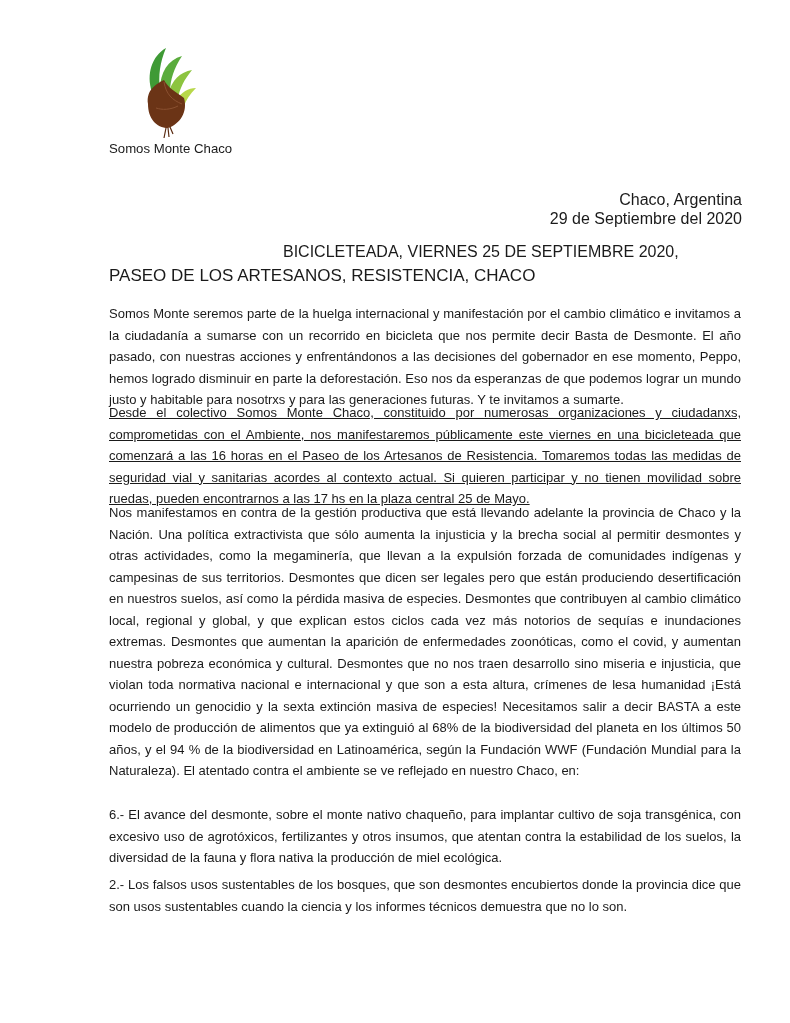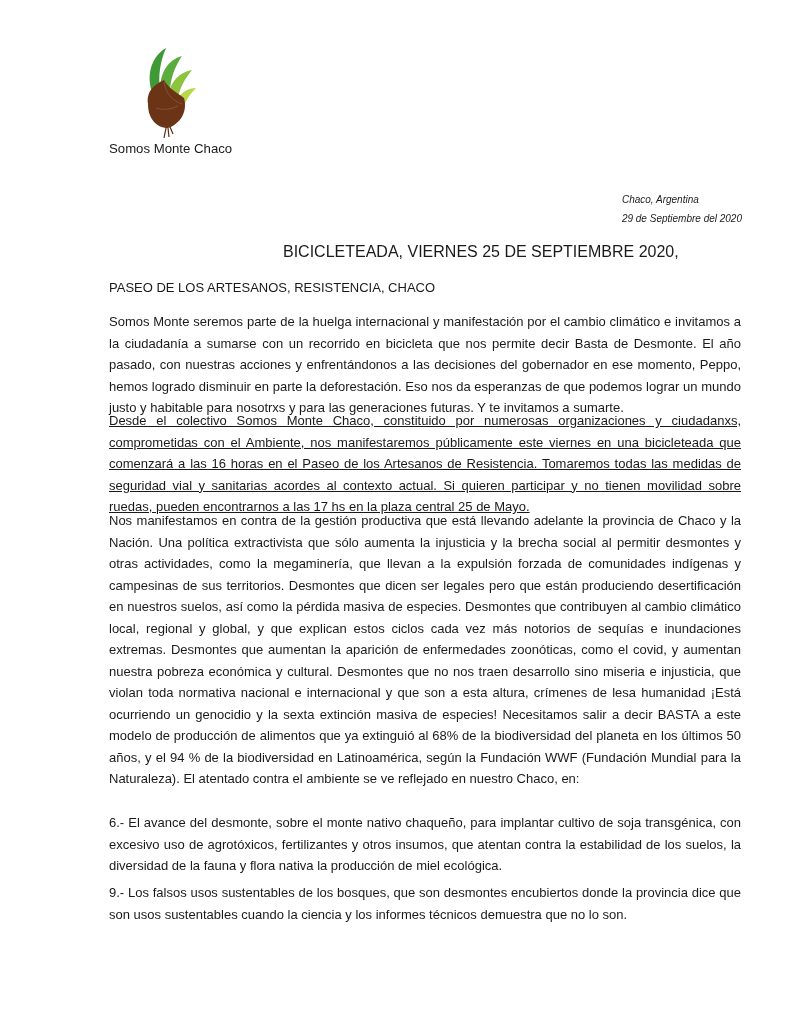--- a/index.html
+++ b/index.html
@@ -2,26 +2,26 @@
 <html><head>
   <meta charset="utf-8">
   <style>
     html, body { margin: 0; padding: 0; background: #ffffff; }
     body {
       width: 790px; height: 1023px; position: relative; overflow: hidden;
       font-family: "Liberation Sans", sans-serif; color: #1a1a1a;
     }
     .logo { position: absolute; left: 138px; top: 44px; width: 60px; height: 95px; }
     .org-name { position: absolute; left: 109px; top: 141px; font-size: 13.2px; letter-spacing: 0; }
-    .place-date { position: absolute; right: 48px; top: 190px; font-size: 10px; line-height: 19px; font-style: italic; }
+    .place-date { position: absolute; right: 48px; top: 190px; text-align: right; font-size: 16px; line-height: 19px; }
     .title { position: absolute; left: 283px; top: 243px; font-size: 16px; }
-    .subtitle { position: absolute; left: 109px; top: 280px; font-size: 13px; }
+    .subtitle { position: absolute; left: 109px; top: 266px; font-size: 17px; }
     .body-text {
       position: absolute; left: 109px; width: 632px;
-      font-size: 13px; line-height: 21.5px; text-align: justify; margin-top: 8px;
+      font-size: 13px; line-height: 21.5px; text-align: justify;
     }
     .p1 { top: 303px; }
     .p2 { top: 402px; text-decoration: underline; }
     .p3 { top: 502px; }
     .p4 { top: 804px; }
     .p5 { top: 874px; }
   </style>
 </head>
 <body>
 
@@ -44,13 +44,13 @@
   <div>29 de Septiembre del 2020</div>
 </div>
 
 <div class="title">BICICLETEADA, VIERNES 25 DE SEPTIEMBRE 2020,</div>
 <div class="subtitle">PASEO DE LOS ARTESANOS, RESISTENCIA, CHACO</div>
 
 <div class="body-text p1">Somos Monte seremos parte de la huelga internacional y manifestación por el cambio climático e invitamos a la ciudadanía a sumarse con un recorrido en bicicleta que nos permite decir Basta de Desmonte. El año pasado, con nuestras acciones y enfrentándonos a las decisiones del gobernador en ese momento, Peppo, hemos logrado disminuir en parte la deforestación. Eso nos da esperanzas de que podemos lograr un mundo justo y habitable para nosotrxs y para las generaciones futuras. Y te invitamos a sumarte.</div>
 <div class="body-text p2">Desde el colectivo Somos Monte Chaco, constituido por numerosas organizaciones y ciudadanxs, comprometidas con el Ambiente, nos manifestaremos públicamente este viernes en una bicicleteada que comenzará a las 16 horas en el Paseo de los Artesanos de Resistencia. Tomaremos todas las medidas de seguridad vial y sanitarias acordes al contexto actual. Si quieren participar y no tienen movilidad sobre ruedas, pueden encontrarnos a las 17 hs en la plaza central 25 de Mayo.</div>
 <div class="body-text p3">Nos manifestamos en contra de la gestión productiva que está llevando adelante la provincia de Chaco y la Nación. Una política extractivista que sólo aumenta la injusticia y la brecha social al permitir desmontes y otras actividades, como la megaminería, que llevan a la expulsión forzada de comunidades indígenas y campesinas de sus territorios. Desmontes que dicen ser legales pero que están produciendo desertificación en nuestros suelos, así como la pérdida masiva de especies. Desmontes que contribuyen al cambio climático local, regional y global, y que explican estos ciclos cada vez más notorios de sequías e inundaciones extremas. Desmontes que aumentan la aparición de enfermedades zoonóticas, como el covid, y aumentan nuestra pobreza económica y cultural. Desmontes que no nos traen desarrollo sino miseria e injusticia, que violan toda normativa nacional e internacional y que son a esta altura, crímenes de lesa humanidad ¡Está ocurriendo un genocidio y la sexta extinción masiva de especies! Necesitamos salir a decir BASTA a este modelo de producción de alimentos que ya extinguió al 68% de la biodiversidad del planeta en los últimos 50 años, y el 94 % de la biodiversidad en Latinoamérica, según la Fundación WWF (Fundación Mundial para la Naturaleza). El atentado contra el ambiente se ve reflejado en nuestro Chaco, en:</div>
 <div class="body-text p4">6.- El avance del desmonte, sobre el monte nativo chaqueño, para implantar cultivo de soja transgénica, con excesivo uso de agrotóxicos, fertilizantes y otros insumos, que atentan contra la estabilidad de los suelos, la diversidad de la fauna y flora nativa la producción de miel ecológica.</div>
-<div class="body-text p5">9.- Los falsos usos sustentables de los bosques, que son desmontes encubiertos donde la provincia dice que son usos sustentables cuando la ciencia y los informes técnicos demuestra que no lo son.</div>
+<div class="body-text p5">2.- Los falsos usos sustentables de los bosques, que son desmontes encubiertos donde la provincia dice que son usos sustentables cuando la ciencia y los informes técnicos demuestra que no lo son.</div>
 
 </body></html>

